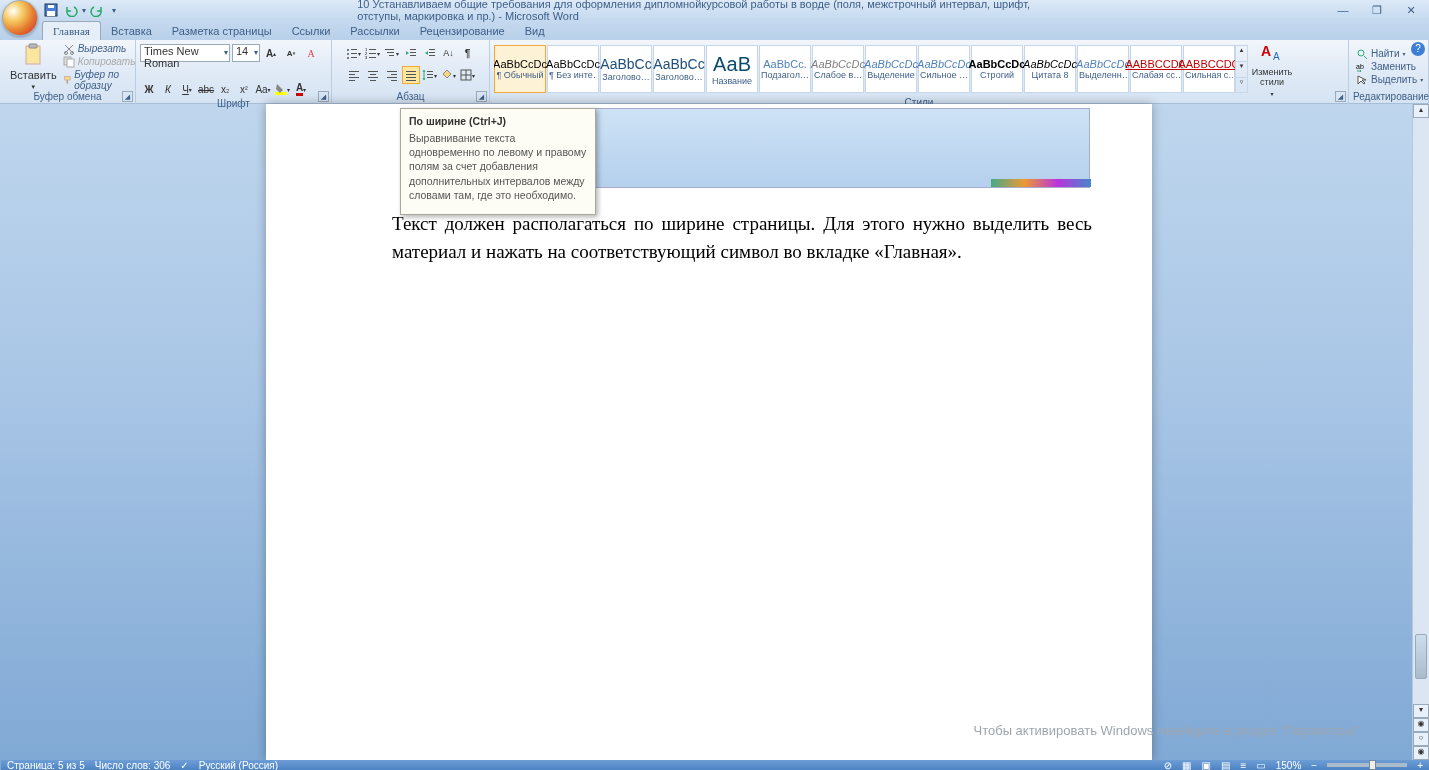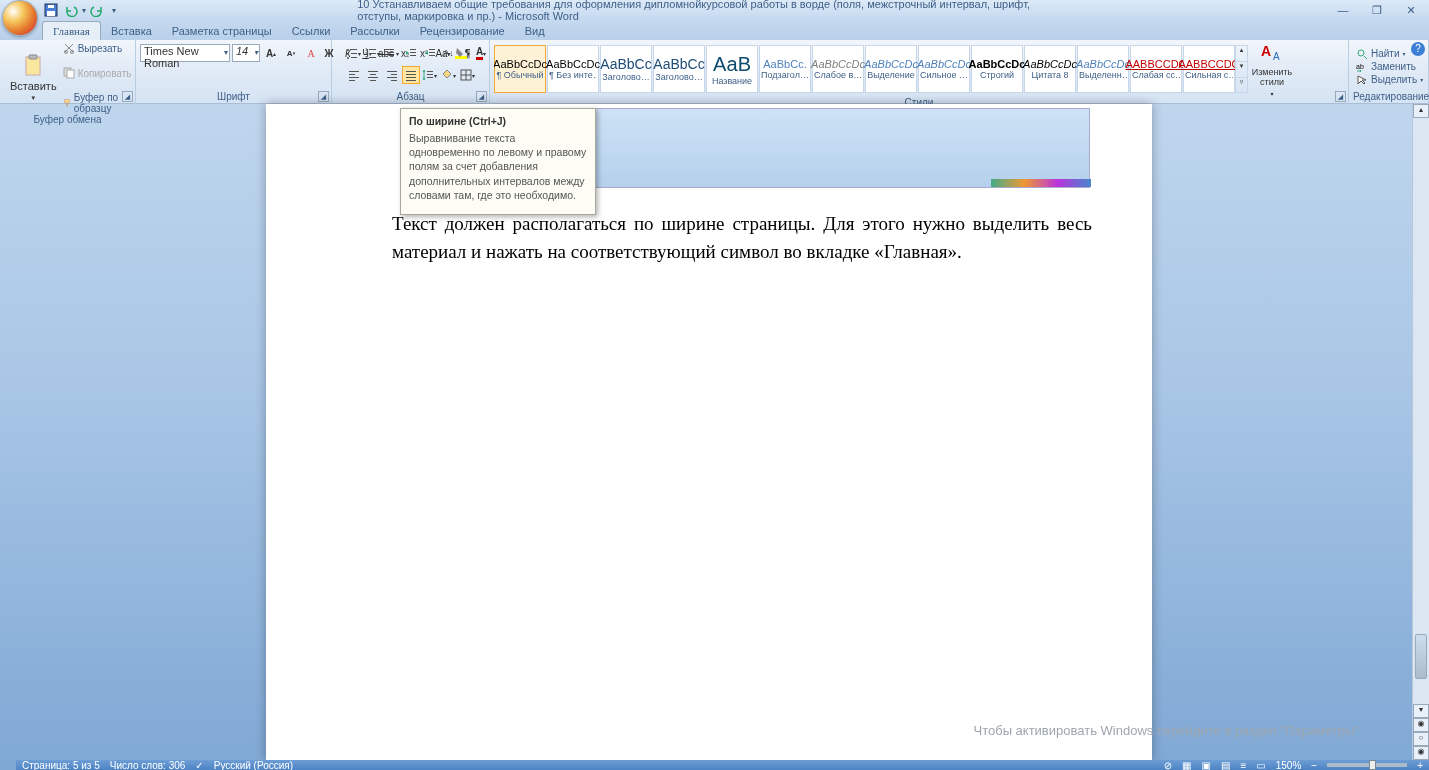--- a/index.html
+++ b/index.html
@@ -16,27 +16,27 @@
 .tab.active{background:#e6eef8;border:1px solid #9ab;border-bottom:none;color:#2a5;font-family:Liberation Serif, serif;}
 .tab.active{color:#3e5f87;}
 .ribbon{height:64px;background:linear-gradient(#f2f6fb,#e3ecf7 40%,#d5e3f3);border-bottom:1px solid #a8bdd6;display:flex;position:relative;}
 .ribbon-help{position:absolute;right:4px;top:2px;width:14px;height:14px;border-radius:50%;background:#3d7fd6;color:#fff;font-size:10px;text-align:center;line-height:14px;}
 .group{border-right:1px solid #b9cde3;padding:2px 4px 0;display:flex;flex-direction:column;justify-content:space-between;height:64px;position:relative;}
 .group-label{font-size:10px;text-align:center;color:#3e5f87;padding-bottom:2px;}
 .group-body{flex:1;display:flex;align-items:center;}
 .dlg-launcher{position:absolute;right:2px;bottom:2px;width:11px;height:11px;border:1px solid #9ab;font-size:7px;line-height:9px;text-align:center;color:#3e5f87;}
 .big-btn{display:flex;flex-direction:column;align-items:center;padding:0 6px;gap:2px;cursor:pointer;}
 .big-btn .ico{width:24px;height:24px;}
-.clip-list{display:flex;flex-direction:column;gap:13px;font-size:10px;color:#3e5f87;}
+.clip-list{display:flex;flex-direction:column;gap:1px;font-size:10px;color:#3e5f87;font-style:italic;}
 .clip-list div{display:flex;align-items:center;gap:3px;}
 .clip-list .ico{width:12px;height:12px;}
 .font-row{display:flex;gap:2px;align-items:center;margin-bottom:4px;}
 .font-combo{border:1px solid #9ab;background:#fff;height:18px;font-size:11px;padding:0 14px 0 3px;position:relative;}
 .font-combo .arr{position:absolute;right:1px;top:3px;font-size:8px;color:#3e5f87;}
-.combo-font{width:90px;} .combo-size{width:28px;font-style:italic;}
+.combo-font{width:90px;} .combo-size{width:28px;}
 .mini-btn{width:18px;height:18px;border:1px solid transparent;display:flex;align-items:center;justify-content:center;font-size:10px;cursor:pointer;}
 .btn-row{display:flex;gap:1px;}
 .style-gallery{display:flex;gap:1px;overflow:hidden;}
 .style-item{width:52px;height:48px;border:1px solid #c7d6e8;background:#fff;display:flex;flex-direction:column;align-items:center;justify-content:center;font-size:9px;cursor:pointer;position:relative;}
 .style-item.sel{border:1.5px solid #f4a933;background:#fdf2d6;}
 .style-preview{font-size:11px;color:#1f4e79;}
 .style-name{font-size:9px;color:#3e5f87;white-space:nowrap;overflow:hidden;max-width:48px;}
 .edit-col{display:flex;flex-direction:column;gap:1px;font-size:10px;color:#3e5f87;padding:0 3px;}
 .edit-col div{display:flex;align-items:center;gap:3px;}
 .doc-area{position:absolute;top:104px;left:0;right:0;bottom:10px;}
@@ -47,21 +47,21 @@
 .sb{height:14px;border:1px solid #9ab;background:#e8f0f9;font-size:8px;text-align:center;}
 .tooltip{position:absolute;left:400px;top:108px;width:196px;background:#fdfdf5;border:1px solid #a8a89a;box-shadow:2px 2px 5px rgba(0,0,0,.3);padding:6px 8px;font-size:10.5px;z-index:50;}
 .tooltip-title{font-weight:bold;margin-bottom:4px;color:#333;}
 .tooltip-body{color:#555;line-height:1.35;margin-bottom:6px;}
 .tooltip-body2{color:#555;line-height:1.35;}
 .doc-text{position:absolute;left:392px;top:210px;width:700px;font-family:'Times New Roman',serif;font-size:19px;line-height:1.45;text-align:justify;color:#000;}
 .embed-img{position:absolute;left:400px;top:108px;width:690px;height:80px;background:linear-gradient(180deg,#cde2f5,#b5d0ed);border:1px solid #aac;}
 .embed-strip{position:absolute;left:590px;bottom:0;width:100px;height:8px;background:linear-gradient(90deg,#4a8,#e93,#b3d,#48c);}
 .watermark{position:absolute;right:70px;bottom:32px;color:#9da6af;font-size:13px;z-index:5;}
 .watermark-title{font-size:17px;color:#8b97a3;}
-.statusbar{position:absolute;left:16px;right:0;bottom:0;height:10px;background:linear-gradient(#6d9dd5,#4d84c4);display:flex;align-items:center;color:#fff;font-size:10px;padding:0 6px;gap:10px;}
+.statusbar{position:absolute;left:1px;right:0;bottom:0;height:10px;background:linear-gradient(#6d9dd5,#4d84c4);display:flex;align-items:center;color:#fff;font-size:10px;padding:0 6px;gap:10px;}
 .statusbar .spacer{flex:1;}
 .zoom-slider{width:80px;height:4px;background:#abc;position:relative;}
 .zoom-thumb{position:absolute;left:42px;top:-3px;width:7px;height:10px;background:#eee;border:1px solid #789;}
 svg{display:block;}
 .para-col{display:flex;flex-direction:column;gap:4px;}
 .change-styles{display:flex;flex-direction:column;align-items:center;padding:0 4px;gap:2px;cursor:pointer;width:48px;}
 .justify-active{border:1px solid #f4a933 !important;background:#ffe7a2 !important;}
 </style>
 </head>
 <body>
@@ -145,21 +145,21 @@
             </svg>
             <span>Буфер по образцу</span>
           </div>
       </div>
     </div>
     <div class="group-label">Буфер обмена</div>
     <div class="dlg-launcher">◢</div>
   </div>
 
   <div class="group" style="width:196px">
-    <div class="group-body" style="flex-direction:row;align-items:flex-start;gap:0;padding-top:2px">
+    <div class="group-body" style="flex-direction:column;align-items:flex-start;gap:14px;padding-top:2px">
       <div class="font-row">
         <div class="font-combo combo-font"><span>Times New Roman</span><span class="arr">▾</span></div>
         <div class="font-combo combo-size"><span>14</span><span class="arr">▾</span></div>
         <div class="mini-btn" style="font-family:serif">
             <b>A</b>
             <sup style="font-size:6px">▴</sup>
           </div>
         <div class="mini-btn" style="font-family:serif;font-size:8px">
             <b>A</b>
             <sup style="font-size:5px">▾</sup>

